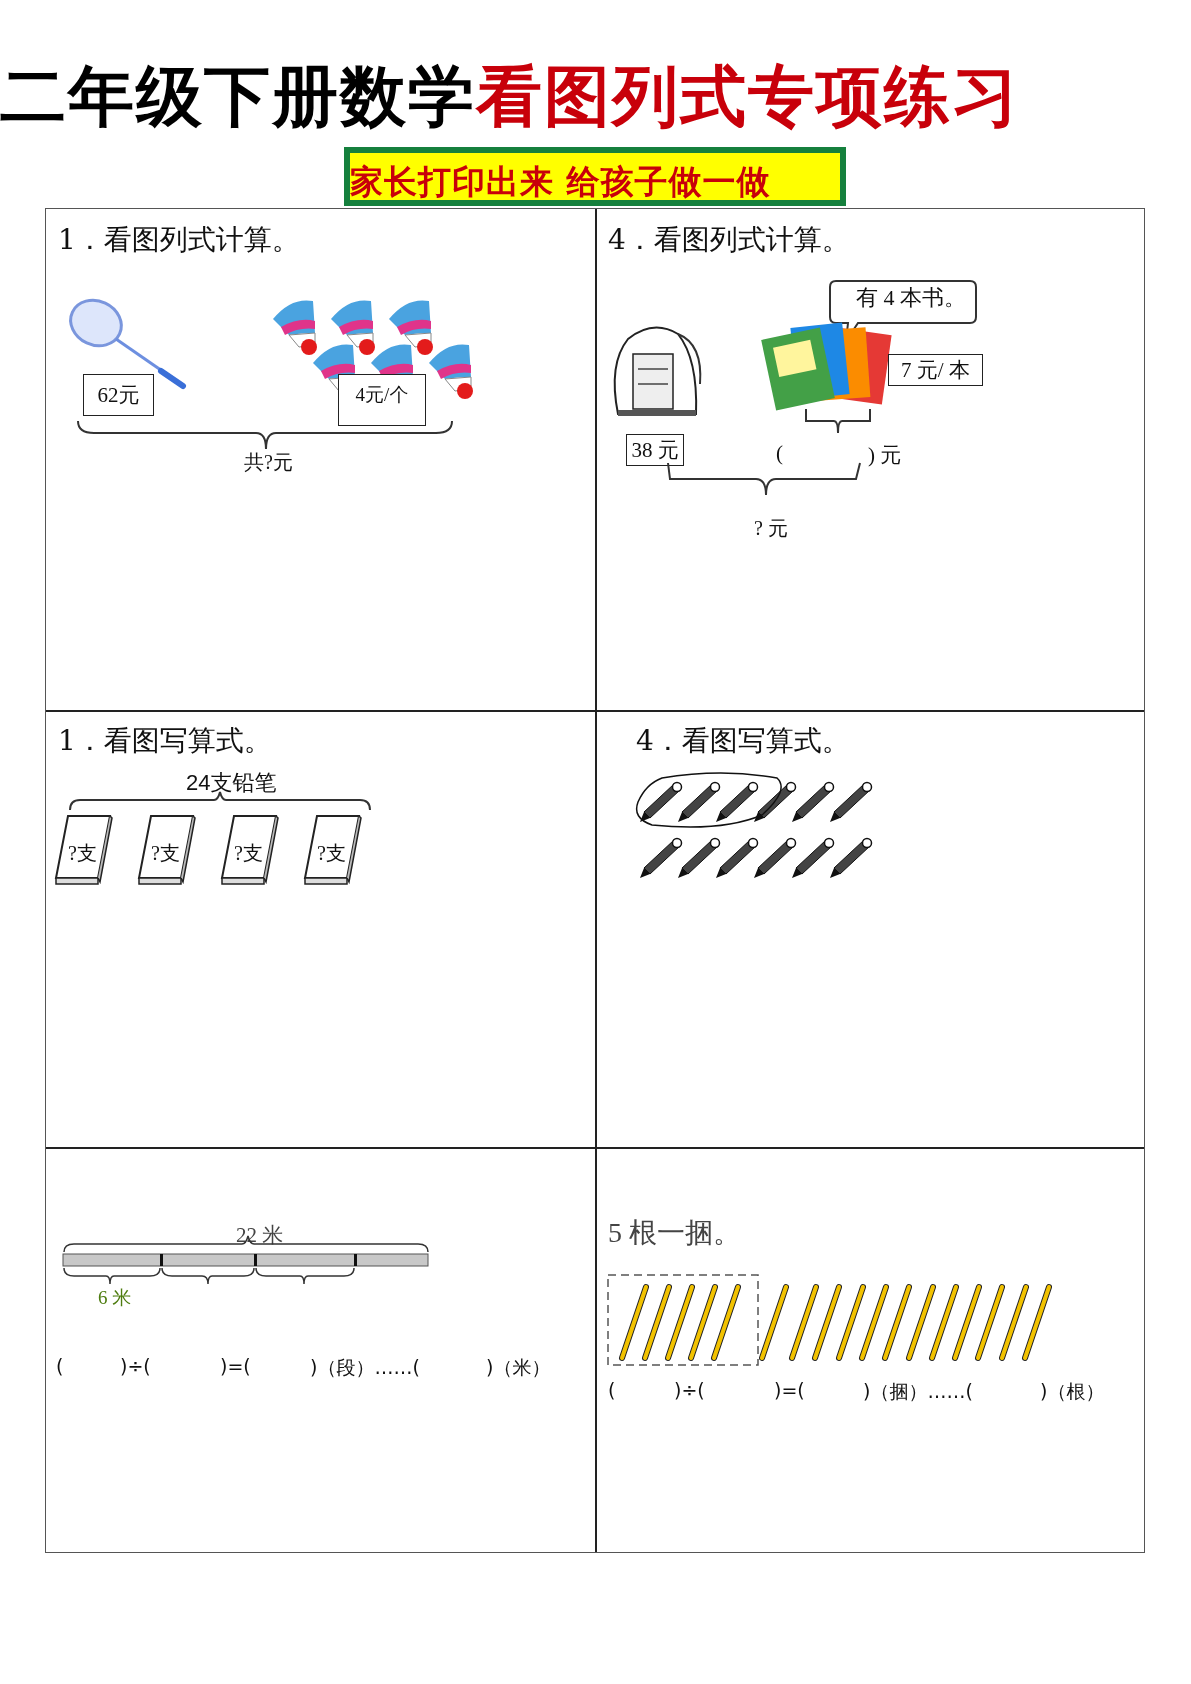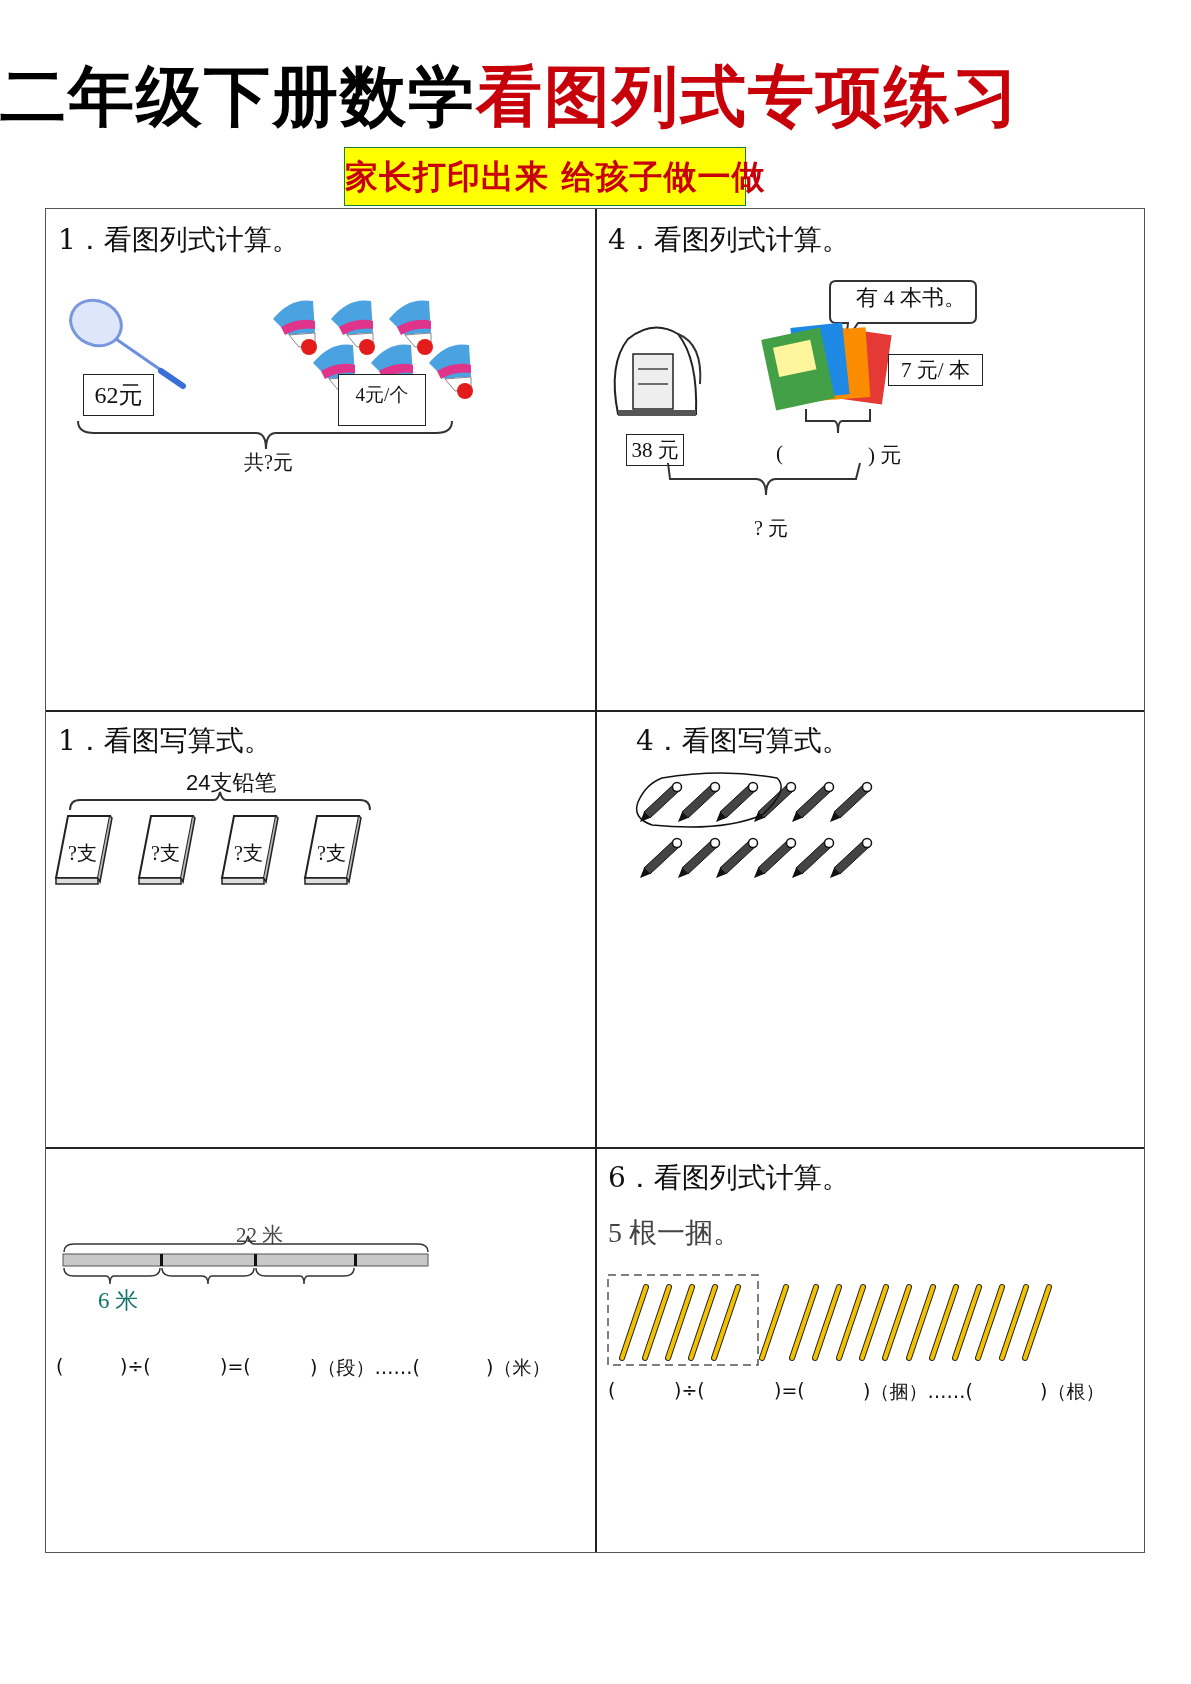--- a/index.html
+++ b/index.html
@@ -1,20 +1,20 @@
 <!DOCTYPE html>
 <html><head>
 <meta charset="utf-8">
 <style>
   html, body { margin:0; padding:0; background:#fff; }
   body { width:1191px; height:1684px; position:relative; overflow:hidden; font-family:"DejaVu Serif", serif; color:#111; }
   .title { position:absolute; top:52px; left:0; width:1191px; font-family:"DejaVu Sans", sans-serif; font-weight:bold; font-size:66px; letter-spacing:2px; line-height:90px; white-space:nowrap; }
   .title .black { color:#000; }
   .title .red { color:#c8000a; }
-  .banner { position:absolute; left:344px; top:147px; width:402px; height:59px; background:#ffff00; border:1px solid #15803d; box-sizing:border-box; text-align:right; font-family:"DejaVu Sans", sans-serif; font-weight:bold; font-size:33px; line-height:57px; color:#c8000a; letter-spacing:1px; white-space:nowrap; }
+  .banner { position:absolute; left:344px; top:147px; width:502px; height:59px; background:#ffff00; border:6px solid #15803d; box-sizing:border-box; text-align:left; font-family:"DejaVu Sans", sans-serif; font-weight:bold; font-size:33px; line-height:57px; color:#c8000a; letter-spacing:1px; white-space:nowrap; }
   .grid { position:absolute; left:45px; top:208px; width:1100px; height:1345px; border:1.5px solid #555; box-sizing:border-box; }
   .cell { position:absolute; box-sizing:border-box; }
   .vline { position:absolute; left:549px; top:0; width:1.5px; height:100%; background:#222; }
   .hline { position:absolute; left:0; width:100%; height:1.5px; background:#222; }
   .qtitle { position:absolute; left:12px; top:14px; font-size:28px; line-height:34px; white-space:nowrap; }
   .lbl { position:absolute; font-family:"Liberation Serif", serif; white-space:nowrap; }
   .box { position:absolute; border:1.5px solid #222; background:#fff; box-sizing:border-box; text-align:center; font-family:"Liberation Serif", serif; }
   svg { position:absolute; overflow:visible; }
   .formula { position:absolute; font-family:"DejaVu Sans", sans-serif; font-size:19px; white-space:nowrap; }
   .formula span { position:absolute; top:0; }
@@ -45,21 +45,21 @@
         <path d="M10 28 Q28 18 44 22 L44 30 Q28 28 14 36 Z" fill="#e0348a"></path>
         <path d="M18 36 L44 34 L44 46 L28 48 Z" fill="#fff" stroke="#888" stroke-width="1"></path>
         <circle cx="38" cy="48" r="8" fill="#e31b1b"></circle>
       </g>
       <use href="#sc" x="58" y="0"></use>
       <use href="#sc" x="116" y="0"></use>
       <use href="#sc" x="40" y="44"></use>
       <use href="#sc" x="98" y="44"></use>
       <use href="#sc" x="156" y="44"></use>
     </svg>
-    <div class="box" style="left:37px;top:165px;width:71px;height:42px;line-height:40px;font-size:24px">62元</div>
+    <div class="box" style="left:37px;top:165px;width:71px;height:42px;line-height:40px;font-size:21px">62元</div>
     <div class="box" style="left:292px;top:165px;width:88px;height:52px;line-height:40px;font-size:19px">4元/个</div>
     <svg style="left:30px;top:210px" width="380" height="40" viewBox="0 0 380 40">
       <path d="M2 2 Q2 14 18 14 L180 14 Q190 14 190 30 Q190 14 200 14 L360 14 Q376 14 376 2" fill="none" stroke="#333" stroke-width="2"></path>
     </svg>
     <div class="lbl" style="left:198px;top:240px;font-size:20px">共?元</div>
   </div>
 
   <div class="cell" style="left:550px;top:0;width:549px;height:501px">
     <div class="qtitle">4．看图列式计算。</div>
     <svg style="left:12px;top:105px" width="95" height="110" viewBox="0 0 95 110">
@@ -146,32 +146,31 @@
     <svg style="left:16px;top:95px" width="370" height="60" viewBox="0 0 370 60">
       <path d="M2 10 Q2 2 12 2 L180 2 Q184 2 186 -6 Q188 2 192 2 L356 2 Q366 2 366 10" fill="none" stroke="#333" stroke-width="1.5"></path>
       <rect x="1" y="12" width="365" height="12" fill="#c8c8c8" stroke="#555" stroke-width="1"></rect>
       <rect x="98" y="12" width="3" height="12" fill="#111"></rect>
       <rect x="192" y="12" width="3" height="12" fill="#111"></rect>
       <rect x="292" y="12" width="3" height="12" fill="#111"></rect>
       <path d="M2 26 Q2 34 12 34 L44 34 Q48 34 48 42 Q48 34 52 34 L88 34 Q98 34 98 26" fill="none" stroke="#333" stroke-width="1.5"></path>
       <path d="M100 26 Q100 34 110 34 L140 34 Q146 34 146 42 Q146 34 150 34 L182 34 Q192 34 192 26" fill="none" stroke="#333" stroke-width="1.5"></path>
       <path d="M194 26 Q194 34 204 34 L238 34 Q242 34 242 42 Q242 34 246 34 L282 34 Q292 34 292 26" fill="none" stroke="#333" stroke-width="1.5"></path>
     </svg>
-    <div class="lbl" style="left:52px;top:138px;font-size:23px;color:#0f766e">6 米</div>
+    <div class="lbl" style="left:52px;top:138px;font-size:19px;color:#4d7c0f">6 米</div>
     <div class="formula" style="left:10px;top:208px;width:540px;height:26px">
       <span style="left:0">(</span>
       <span style="left:64px">)÷(</span>
       <span style="left:164px">)=(</span>
       <span style="left:254px">)（段）……(</span>
       <span style="left:430px">)（米）</span>
     </div>
   </div>
 
   <div class="cell" style="left:550px;top:938px;width:549px;height:406px">
-    <div class="qtitle">6．看图列式计算。</div>
     <div class="lbl" style="left:12px;top:67px;font-size:28px;color:#444">5 根一捆。</div>
     <svg style="left:10px;top:126px" width="470" height="95" viewBox="0 0 470 95">
       <rect x="2" y="2" width="150" height="90" fill="none" stroke="#555" stroke-width="1.5" stroke-dasharray="8 5"></rect>
       <defs>
         <g id="st">
           <line x1="40" y1="14" x2="16" y2="85" stroke="#222" stroke-width="6" stroke-linecap="round"></line>
           <line x1="40" y1="14" x2="16" y2="85" stroke="#f2c200" stroke-width="4" stroke-linecap="round"></line>
         </g>
       </defs>
       <use href="#st" x="0"></use>

